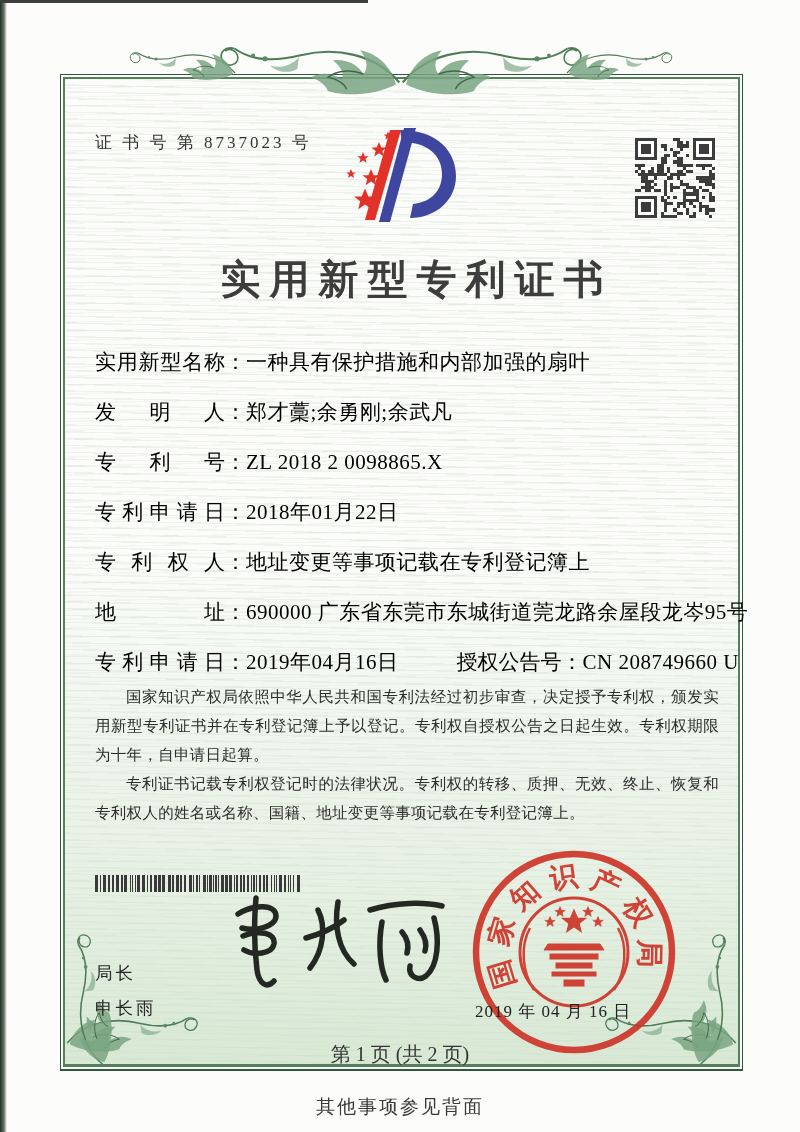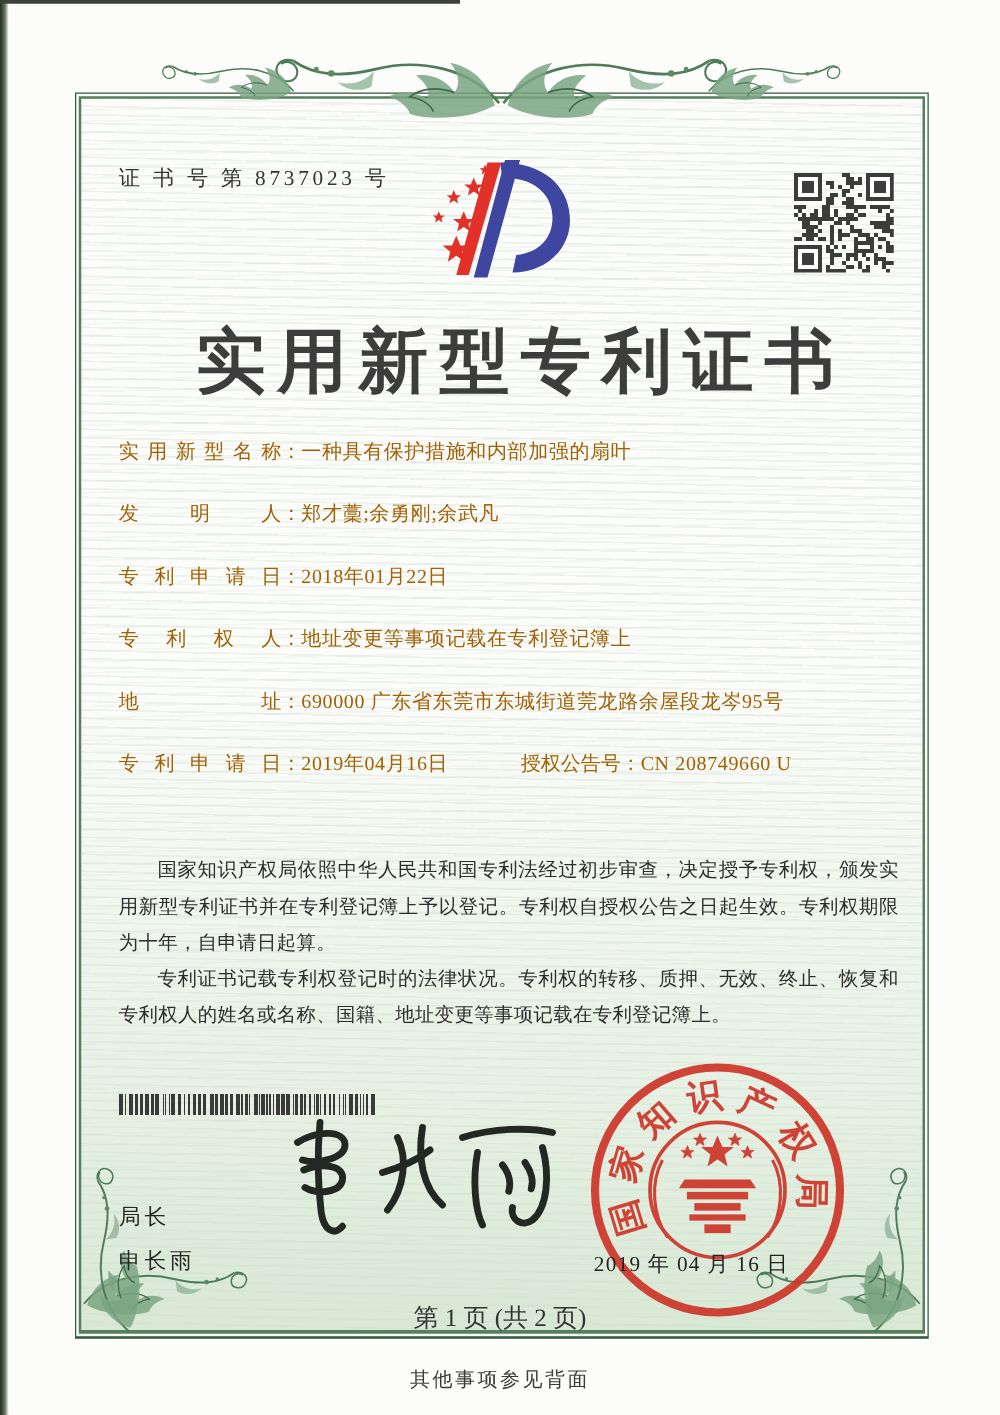--- a/index.html
+++ b/index.html
@@ -19,45 +19,45 @@
   .watermark{position:absolute;left:63px;top:77px;width:675px;height:988px;
     background:
       linear-gradient(to bottom, rgba(230,240,228,0) 48%, rgba(210,229,206,.45) 78%, rgba(201,224,197,.7) 100%),
       repeating-linear-gradient(1.2deg, rgba(130,172,132,.12) 0 1.4px, rgba(130,172,132,0) 1.4px 6.8px),
       repeating-linear-gradient(-1.2deg, rgba(130,172,132,.07) 0 1.4px, rgba(130,172,132,0) 1.4px 9px);}
   .ornaments{position:absolute;left:0;top:0;pointer-events:none;}
 
   .cert-no{position:absolute;left:95px;top:131px;font-size:17px;letter-spacing:3px;color:#333;}
   .logo{position:absolute;left:338px;top:122px;}
   .qr{position:absolute;left:635px;top:138px;width:80px;height:80px;}
-  .title{position:absolute;left:0;right:0;top:252px;text-align:center;font-size:56px;
+  .title{position:absolute;left:0;right:0;top:252px;text-align:center;font-size:40px;
          font-weight:700;letter-spacing:9px;text-indent:9px;color:#3d3d3d;padding-left:24px;}
 
   .fields{position:absolute;left:95px;top:350px;width:628px;}
-  .frow{line-height:24px;margin-bottom:26px;white-space:nowrap;font-size:16px;color:#a16207;}
+  .frow{line-height:24px;margin-bottom:26px;white-space:nowrap;font-size:21px;color:#000000;}
   .flabel{display:inline-block;width:130px;text-align:justify;text-align-last:justify;vertical-align:top;}
   .fvalue{letter-spacing:.5px;}
   .gpair{margin-left:58px;}
 
   .paras{position:absolute;left:95px;top:682px;width:624px;font-size:15.5px;line-height:29px;
          color:#2d2d2d;text-align:justify;letter-spacing:.3px;}
   .paras p{margin:0;text-indent:2em;}
 
   .barcode{position:absolute;left:95px;top:875px;width:206px;height:17px;}
   .officer{position:absolute;left:95px;top:926px;font-size:17.5px;line-height:35px;
            letter-spacing:3px;color:#262626;font-family:"Liberation Sans","DejaVu Sans",sans-serif;margin-top:30px;}
   .signature{position:absolute;left:210px;top:880px;}
 
   .seal{position:absolute;left:468px;top:846px;width:212px;height:212px;opacity:.93;}
   .seal .ring{position:absolute;left:0;top:0;}
   .seal .schar{position:absolute;left:50%;top:50%;width:30px;margin-left:-15px;margin-top:-17px;
         height:34px;text-align:center;font-size:28px;font-weight:700;color:#ce372b;}
   .seal-date{position:absolute;left:475px;top:1000px;font-size:17px;letter-spacing:1px;color:#222;z-index:6;}
   .pagenum{position:absolute;left:0;right:0;top:1041px;text-align:center;font-size:20px;color:#333;}
-  .backnote{position:absolute;left:0;right:0;top:1094px;text-align:center;font-size:16px;
+  .backnote{position:absolute;left:0;right:0;top:1094px;text-align:center;font-size:19px;
             letter-spacing:2px;color:#3a3a3a;}
 </style>
 </head>
 <body>
 
 <div class="page">
 
   <div class="scan-left"></div>
   <div class="scan-top"></div>
 
@@ -318,20 +318,21 @@
       <rect x="0" y="18" width="7" height="7" fill="#3c3c3c"></rect>
       <rect x="1" y="19" width="5" height="5" fill="#fff"></rect>
       <rect x="2" y="20" width="3" height="3" fill="#3c3c3c"></rect>
     </svg>
 
   <div class="title">实用新型专利证书</div>
 
   <div class="fields">
     <div class="frow"><span class="flabel">实用新型名称</span>：<span class="fvalue">一种具有保护措施和内部加强的扇叶</span></div>
     <div class="frow"><span class="flabel">发明人</span>：<span class="fvalue">郑才藳;余勇刚;余武凡</span></div>
+    <div class="frow"><span class="flabel">专利号</span>：<span class="fvalue">ZL 2018 2 0098865.X</span></div>
     <div class="frow"><span class="flabel">专利申请日</span>：<span class="fvalue">2018年01月22日</span></div>
     <div class="frow"><span class="flabel">专利权人</span>：<span class="fvalue">地址变更等事项记载在专利登记簿上</span></div>
     <div class="frow"><span class="flabel">地址</span>：<span class="fvalue">690000 广东省东莞市东城街道莞龙路余屋段龙岑95号</span></div>
     <div class="frow"><span class="flabel">专利申请日</span>：<span class="fvalue">2019年04月16日</span><span class="gpair"><span>授权公告号</span>：<span class="fvalue">CN 208749660 U</span></span></div>
   </div>
 
   <div class="paras">
     <p>国家知识产权局依照中华人民共和国专利法经过初步审查，决定授予专利权，颁发实用新型专利证书并在专利登记簿上予以登记。专利权自授权公告之日起生效。专利权期限为十年，自申请日起算。</p>
     <p>专利证书记载专利权登记时的法律状况。专利权的转移、质押、无效、终止、恢复和专利权人的姓名或名称、国籍、地址变更等事项记载在专利登记簿上。</p>
   </div>

